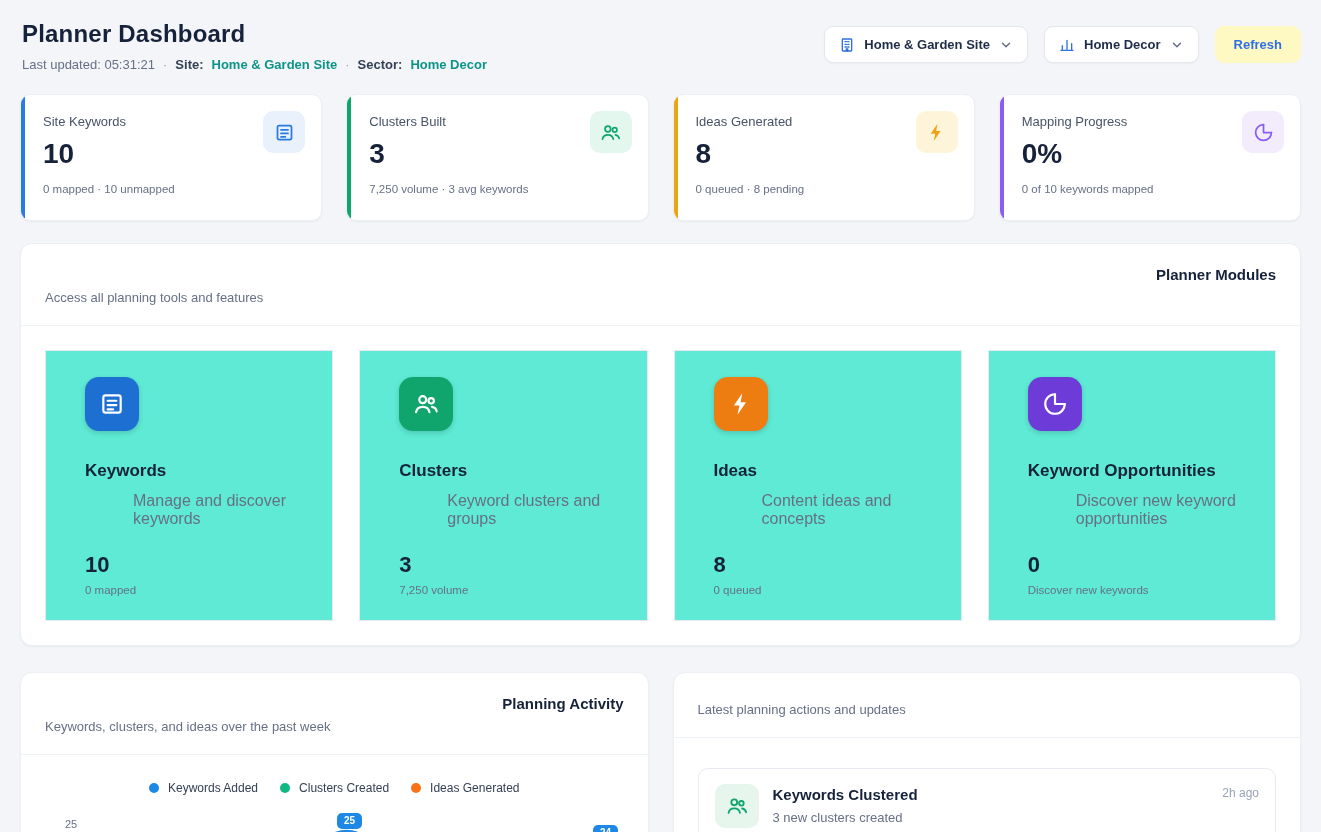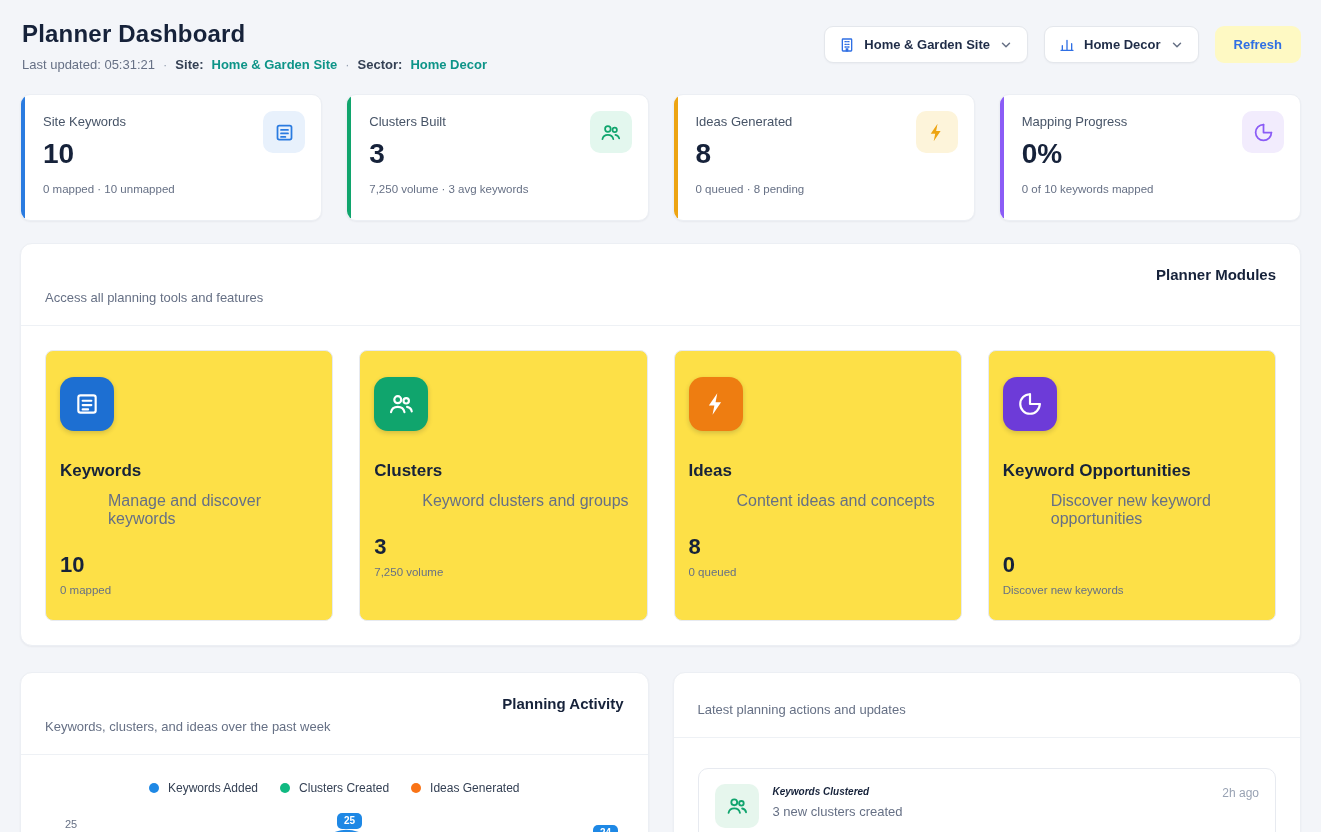--- a/index.html
+++ b/index.html
@@ -57,21 +57,21 @@
   .panel {
     background: #fff; border: 1px solid #eceff4; border-radius: 12px;
     box-shadow: 0 1px 2px rgba(16,24,40,.05); overflow: hidden;
   }
   .panel-header { padding: 22px 24px 20px; border-bottom: 1px solid #eef1f5; }
   .panel-title { font-size: 15px; font-weight: 700; color: #16223a; text-align: right; }
   .panel-subtitle { font-size: 13px; color: #667085; margin-top: 7px; }
 
   .modules-panel { margin: 0 20px; }
   .modules-grid { display: grid; grid-template-columns: repeat(4,1fr); gap: 26px; padding: 24px; }
-  .module-card { border: 1px solid #e7eaf0; border-radius: 8px; padding: 26px 14px 24px; background:#fde047; cursor: pointer; }
+  .module-card { border: 1px solid #e7eaf0; border-radius: 0; padding: 26px 39px 24px; background:#5eead4; cursor: pointer; }
   .module-icon {
     width: 54px; height: 54px; border-radius: 14px; color: #fff;
     display: flex; align-items: center; justify-content: center;
     background: var(--accent); box-shadow: 0 2px 5px rgba(16,24,40,.18);
   }
   .module-title { margin-top: 30px; font-size: 17px; font-weight: 800; color: #16223a; }
   .module-desc { margin-top: 11px; font-size: 16px; color: #667085; margin-left: 48px; }
   .module-stat { margin-top: 24px; font-size: 22px; font-weight: 800; color: #16223a; }
   .module-stat-detail { margin-top: 6px; font-size: 11.5px; color: #667085; }
 
@@ -100,21 +100,21 @@
   .activity-body { padding: 18px 24px; }
   .activity-item {
     display: flex; align-items: flex-start; gap: 14px;
     border: 1px solid #e7eaf0; border-radius: 10px; padding: 15px 16px; margin-top: 12px;
   }
   .activity-icon {
     width: 44px; height: 44px; border-radius: 10px; background: #e6f6ed; color: #10a46d;
     display: flex; align-items: center; justify-content: center; flex: 0 0 auto;
   }
   .activity-text { padding-top: 2px; }
-  .activity-title { font-size: 10px; font-weight: 800; color: #16223a; font-style: italic; }
+  .activity-title { font-size: 15px; font-weight: 800; color: #16223a; }
   .activity-desc { font-size: 13px; color: #667085; margin-top: 7px; }
   .activity-time { margin-left: auto; font-size: 12px; color: #98a2b3; padding-top: 2px; }
 
   
   .accent-blue   { --accent: #2a7be0; --tint: #e8f1fc; }
   .accent-green  { --accent: #10a56d; --tint: #e3f7ee; }
   .accent-amber  { --accent: #eda412; --tint: #fdf4da; }
   .accent-purple { --accent: #8b5cf6; --tint: #f2ecfd; }
   .accent-mblue   { --accent: #1d6fd2; }
   .accent-mgreen  { --accent: #10a56d; }

